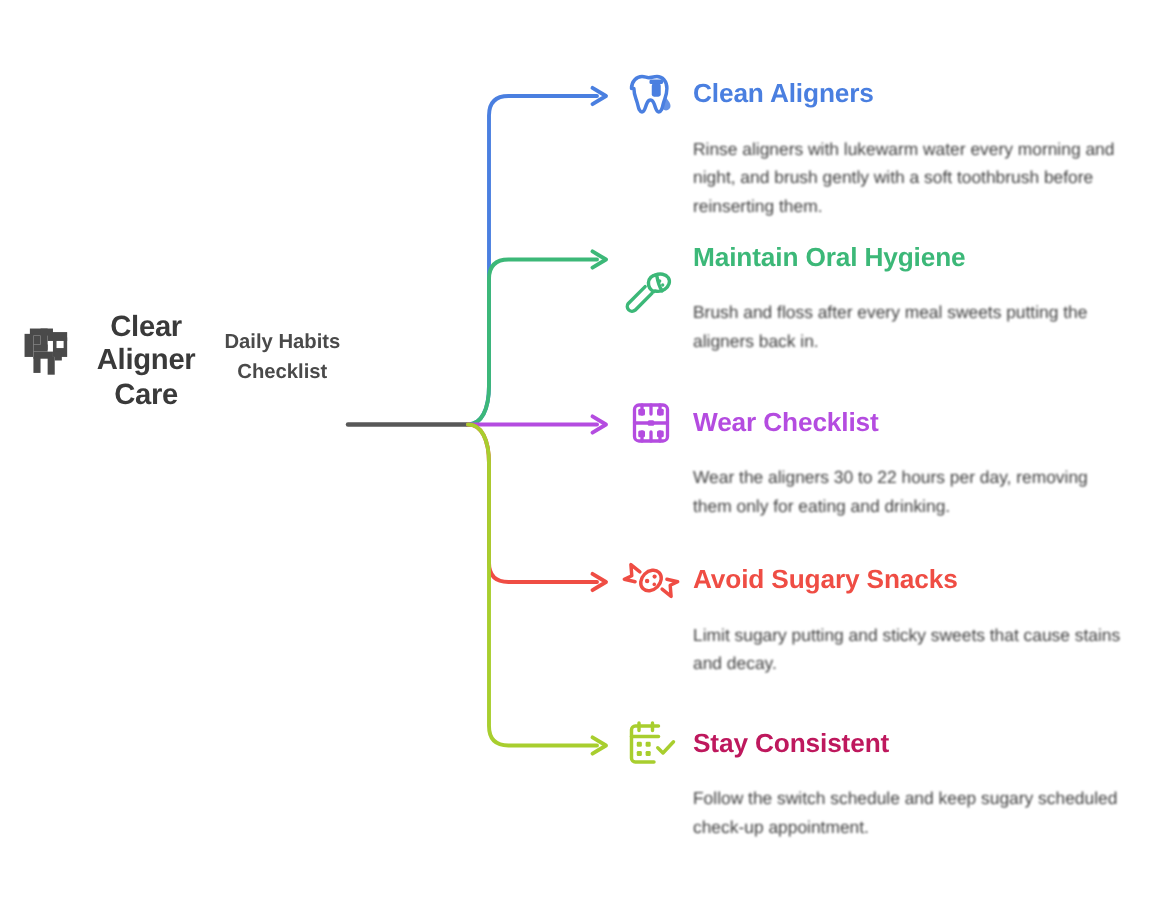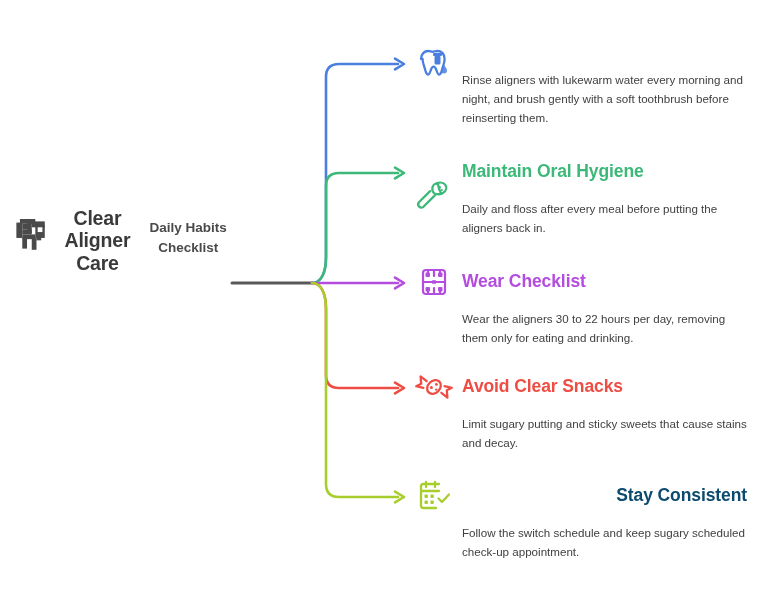--- a/index.html
+++ b/index.html
@@ -161,40 +161,41 @@
       <g fill="none" stroke="#4a7fe0" stroke-width="2.3" stroke-linejoin="round" stroke-linecap="round">
         <path d="M7 16c0-5 3.5-8 7-8 2 0 3 .8 4.4.8S21.8 8 24 8c3.6 0 6.6 3 6.6 8 0 4-1.2 6-2.2 9.4-.8 2.8-1.1 6.2-3.2 6.2-2 0-2.1-3.6-3.6-6.4-.6-1.1-1-1.6-2-1.6s-1.4.5-2 1.6c-1.5 2.8-1.6 6.4-3.6 6.4-2.1 0-2.4-3.4-3.2-6.2C9.8 22 8.6 20 8.6 16"></path>
       </g>
       <g fill="#4a7fe0">
         <rect x="19" y="10" width="9" height="3" rx="1"></rect>
         <rect x="20.5" y="12.5" width="6" height="9" rx="1.6"></rect>
       </g>
       <path d="M30 22c2 2.6 3 4.2 3 5.6a3 3 0 0 1-6 0c0-1.4 1-3 3-5.6z" fill="#4a7fe0" opacity="0.85"></path>
     </svg>
     <div class="topic-body">
+      <div class="topic-title" style="color: rgb(74, 127, 224);">Clean Aligners</div>
       <div class="topic-desc">Rinse aligners with lukewarm water every morning and night, and brush gently with a soft toothbrush before reinserting them.</div>
     </div>
   </div>
 
   <div class="topic" id="topic-1" style="left: 414px; top: 161px; align-items: center;">
     <svg class="topic-icon" viewBox="0 0 40 40" xmlns="http://www.w3.org/2000/svg">
       <g stroke="#3cb878" stroke-width="2.3" fill="none" stroke-linecap="round" stroke-linejoin="round">
         <path d="M22.5 8.5c3.6-1.6 7.4-.8 9 1.6 1.6 2.4.6 5.8-2.4 7.8-2 1.3-4.4 1.6-6.4 1.1"></path>
         <path d="M21.8 19.4c-2.2-1.2-3.6-3.4-3.5-5.8.1-3 2.4-5.2 5.2-5.3"></path>
         <path d="M20.6 20.6 9.4 31.8a3.2 3.2 0 0 1-4.5-4.5L16.1 16.1"></path>
         <path d="M24 9.5c.5 3 1.4 6.6 3.4 9.4"></path>
       </g>
       <g fill="#3cb878">
         <circle cx="25.6" cy="12.4" r="1.3"></circle>
         <circle cx="27.8" cy="15" r="1.1"></circle>
       </g>
     </svg>
     <div class="topic-body">
       <div class="topic-title" style="color: rgb(60, 184, 120);">Maintain Oral Hygiene</div>
-      <div class="topic-desc">Daily and floss after every meal before putting the aligners back in.</div>
+      <div class="topic-desc">Brush and floss after every meal sweets putting the aligners back in.</div>
     </div>
   </div>
 
   <div class="topic" id="topic-2" style="left: 414px; top: 271px;">
     <svg class="topic-icon" viewBox="0 0 40 40" xmlns="http://www.w3.org/2000/svg">
       <g fill="none" stroke="#b44ce0" stroke-width="2.2" stroke-linejoin="round" stroke-linecap="round">
         <rect x="9" y="8" width="22" height="24" rx="3"></rect>
         <path d="M9 20h22"></path>
         <path d="M14 8v6M26 8v6M14 26v6M26 26v6"></path>
         <path d="M20 8v6M20 26v6"></path>
@@ -220,39 +221,39 @@
         <path d="M12.6 14.2 6.6 9.4l.6 7.4-5 2.4 7.2 1.6"></path>
         <path d="M27.4 25.8l6 4.8-.6-7.4 5-2.4-7.2-1.6"></path>
       </g>
       <g fill="#ef4d44">
         <circle cx="17.4" cy="20.4" r="1.5"></circle>
         <circle cx="22.4" cy="17.4" r="1.4"></circle>
         <circle cx="22.2" cy="22.6" r="1.2"></circle>
       </g>
     </svg>
     <div class="topic-body">
-      <div class="topic-title" style="color: rgb(239, 77, 68);">Avoid Clear Snacks</div>
+      <div class="topic-title" style="color: rgb(239, 77, 68);">Avoid Sugary Snacks</div>
       <div class="topic-desc">Limit sugary putting and sticky sweets that cause stains and decay.</div>
     </div>
   </div>
 
   <div class="topic" id="topic-4" style="left: 414px; top: 485px;">
     <svg class="topic-icon" viewBox="0 0 40 40" xmlns="http://www.w3.org/2000/svg">
       <g fill="none" stroke="#a8ce2e" stroke-width="2.3" stroke-linejoin="round" stroke-linecap="round">
         <path d="M25 8H9.5A2.5 2.5 0 0 0 7 10.5v19A2.5 2.5 0 0 0 9.5 32H22"></path>
         <path d="M7 15h18"></path>
         <path d="M12 6v5M21 6v5"></path>
         <path d="M24.5 22.5 28 26l7-7.5"></path>
       </g>
       <g fill="#a8ce2e">
         <rect x="10.5" y="18.5" width="3.4" height="3.4" rx=".9"></rect>
         <rect x="16.4" y="18.5" width="3.4" height="3.4" rx=".9"></rect>
         <rect x="10.5" y="24.6" width="3.4" height="3.4" rx=".9"></rect>
         <rect x="16.4" y="24.6" width="3.4" height="3.4" rx=".9"></rect>
       </g>
     </svg>
     <div class="topic-body">
-      <div class="topic-title" style="color: #0c4a6e; text-align: right;">Stay Consistent</div>
+      <div class="topic-title" style="color: #be185d;">Stay Consistent</div>
       <div class="topic-desc">Follow the switch schedule and keep sugary scheduled check-up appointment.</div>
     </div>
   </div>
 
 </div>
 
 </body></html>

